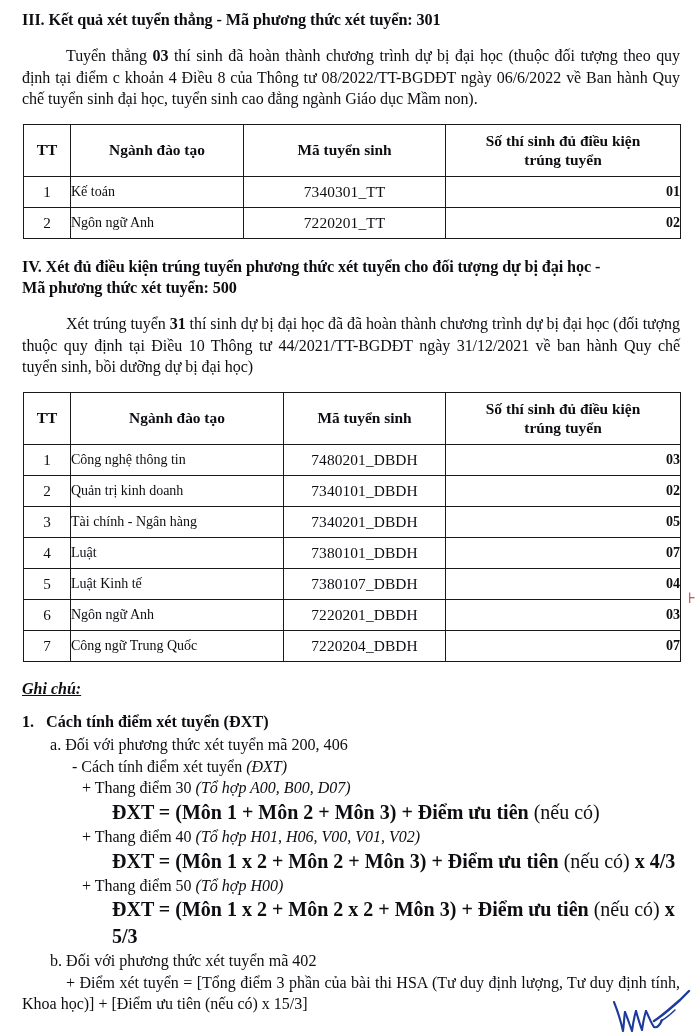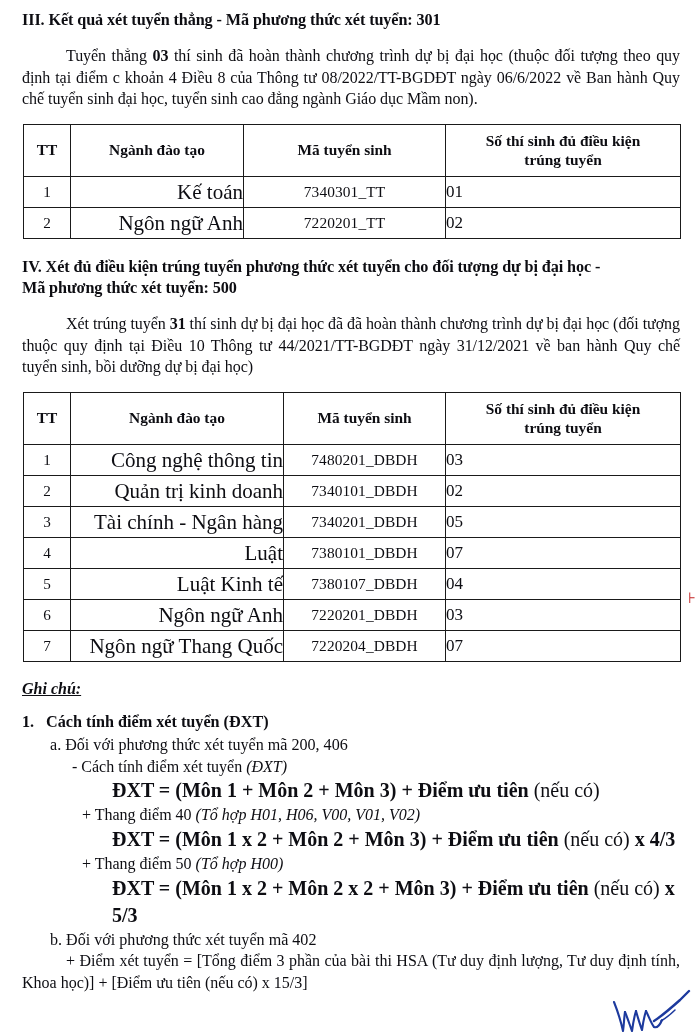--- a/index.html
+++ b/index.html
@@ -63,23 +63,23 @@
     font-weight: bold;
     text-align: center;
     line-height: 1.25;
     padding: 6px 2px 7px 2px;
     font-size: 15.4px;
   }
   table.grid td {
     height: 30px;
   }
   td.c-tt { text-align: center; font-size: 15.2px; }
-  td.c-name { text-align: right; padding-left: 9px; font-size: 21px; }
+  td.c-name { text-align: left; padding-left: 9px; font-size: 14px; }
   td.c-code { text-align: center; font-size: 15.4px; letter-spacing: 0.1px; }
-  td.c-num  { text-align: left; font-size: 17px; }
+  td.c-num  { text-align: right; font-size: 14px; font-weight: bold; }
 
   
   .note-title {
     font-size: 16px;
     font-weight: bold;
     font-style: italic;
     text-decoration: underline;
     margin: 0 0 8px 22px;
   }
   .note-l1 {
@@ -250,40 +250,41 @@
         <td class="c-num">04</td>
       </tr>
       <tr>
         <td class="c-tt">6</td>
         <td class="c-name">Ngôn ngữ Anh</td>
         <td class="c-code">7220201_DBDH</td>
         <td class="c-num">03</td>
       </tr>
       <tr>
         <td class="c-tt">7</td>
-        <td class="c-name">Ngôn ngữ Thang Quốc</td>
+        <td class="c-name">Công ngữ Trung Quốc</td>
         <td class="c-code">7220204_DBDH</td>
         <td class="c-num">07</td>
       </tr>
     </tbody>
   </table>
 
   <div class="spacer-18"></div>
 
   <div>
     <div class="note-title">Ghi chú:</div>
     <div class="spacer-6"></div>
 
     <div class="note-l1"><span class="num">1.</span><span>Cách tính điểm xét tuyển (ĐXT)</span></div>
 
     <div class="note-l2">a. Đối với phương thức xét tuyển mã 200, 406</div>
 
 
     <div class="note-dash"><span>- Cách tính điểm xét tuyển </span><i>(ĐXT)</i></div>
 
+    <div class="note-plus"><span>+ Thang điểm 30 </span><i>(Tổ hợp A00, B00, D07)</i></div>
 
     <div class="formula"><span>ĐXT = (Môn 1 + Môn 2 + Môn 3) + Điểm ưu tiên</span><span class="reg"> (nếu có)</span></div>
 
     <div class="note-plus"><span>+ Thang điểm 40 </span><i>(Tổ hợp H01, H06, V00, V01, V02)</i></div>
 
     <div class="formula"><span>ĐXT = (Môn 1 x 2 + Môn 2 + Môn 3) + Điểm ưu tiên</span><span class="reg"> (nếu có)</span><span> x 4/3</span></div>
 
     <div class="note-plus"><span>+ Thang điểm 50 </span><i>(Tổ hợp H00)</i></div>
 
     <div class="formula"><span>ĐXT = (Môn 1 x 2 + Môn 2 x 2 + Môn 3) + Điểm ưu tiên</span><span class="reg"> (nếu có)</span><span> x 5/3</span></div>

